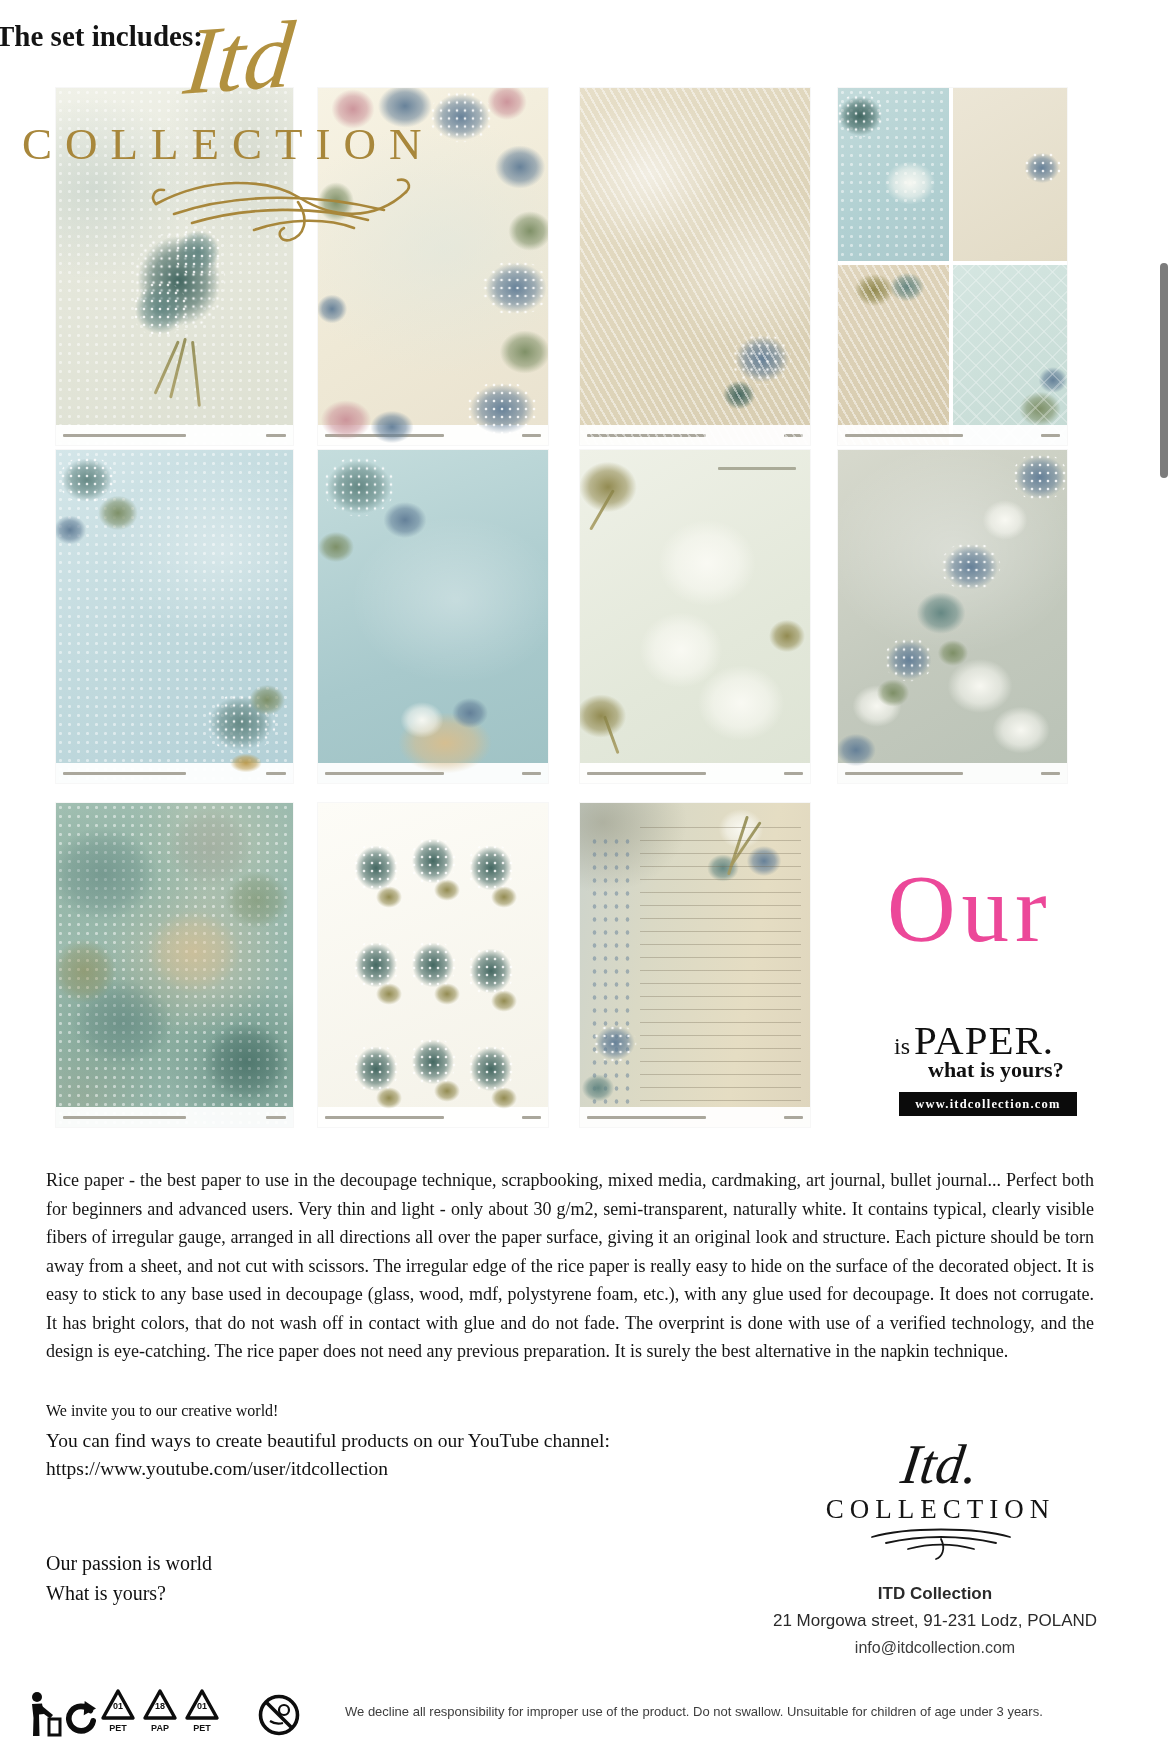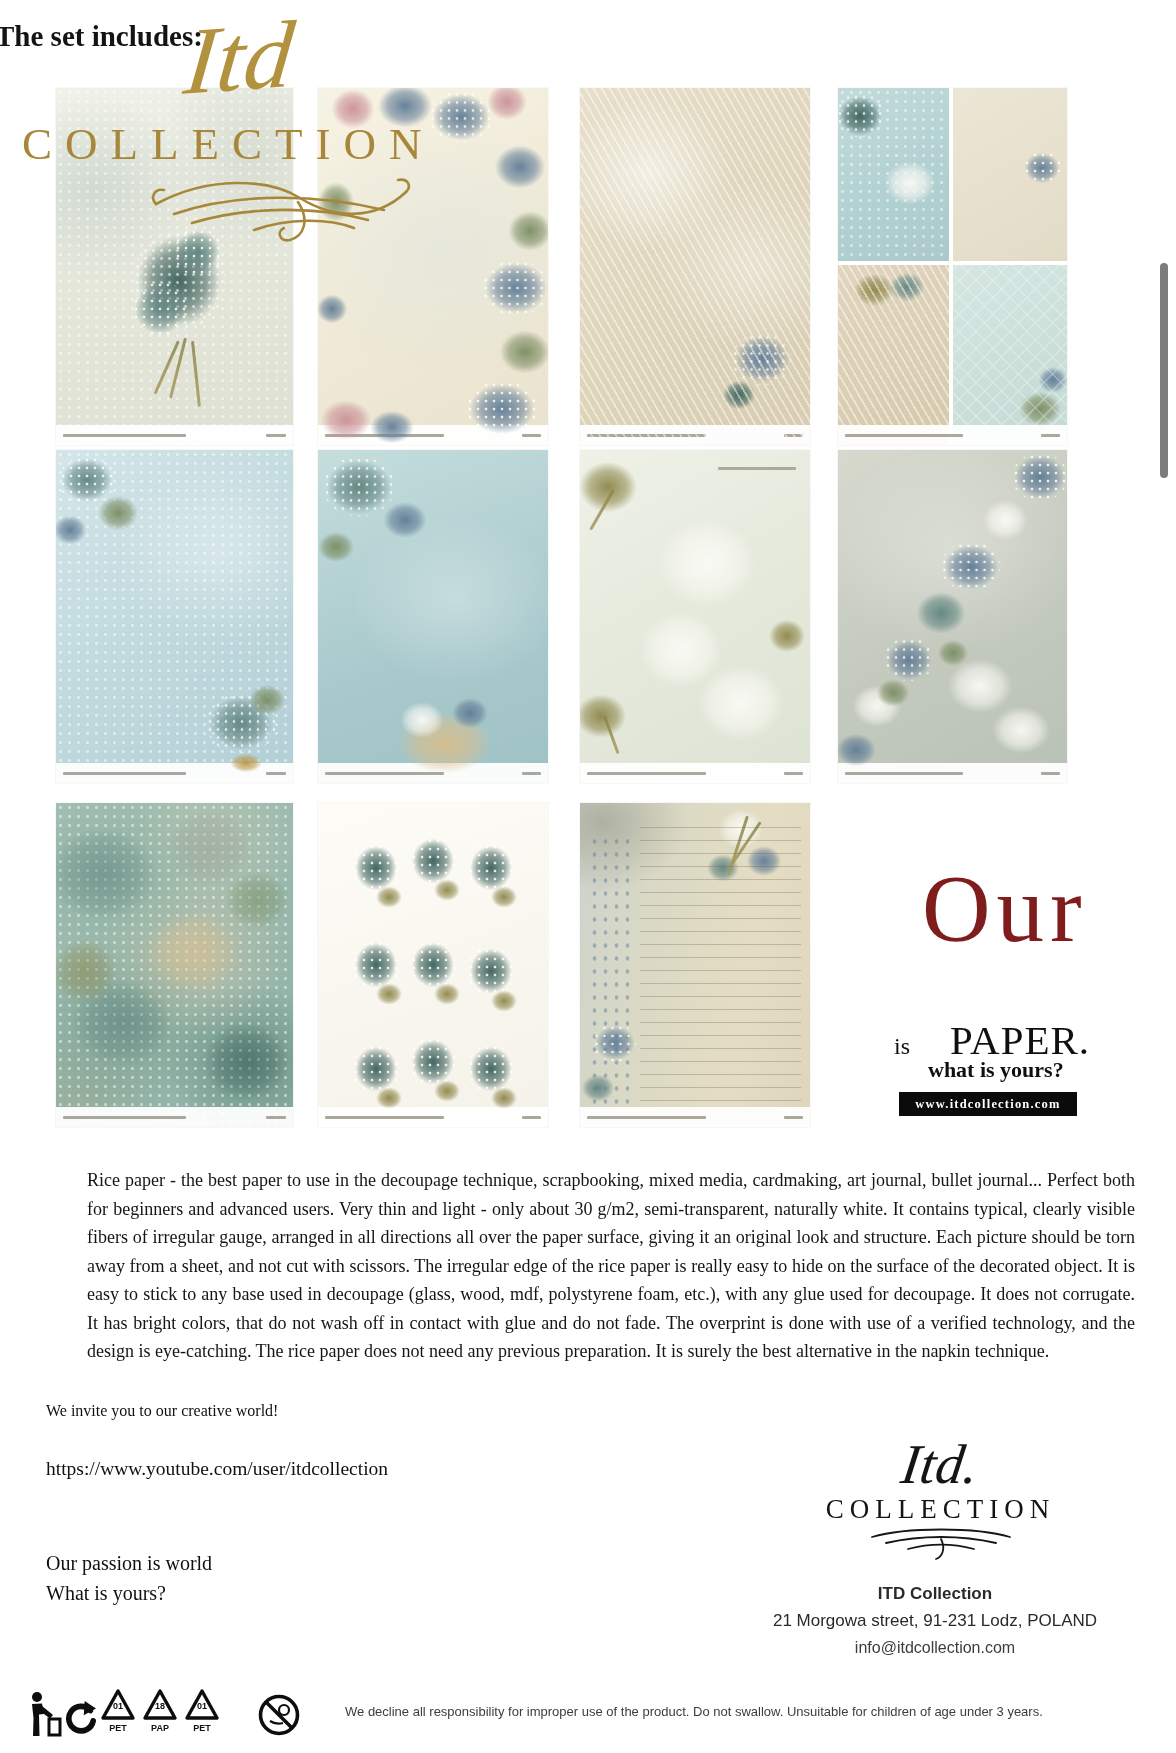--- a/index.html
+++ b/index.html
@@ -84,31 +84,31 @@
   .t33 .leftdots{position:absolute;left:4%;top:10%;width:20%;bottom:6%;opacity:.6;
         background-image:radial-gradient(rgba(96,124,150,.8) 1.5px,transparent 2.2px);background-size:11px 13px;}
 
   .lstrip{position:absolute;left:0;right:0;bottom:0;height:20px;background:rgba(255,255,255,.94);
         display:flex;align-items:center;justify-content:space-between;padding:0 7px;}
   .lstrip u{display:block;height:3px;background:#aaa79c;border-radius:1px;text-decoration:none;}
   .lstrip .m1{width:55%;} .lstrip .m2{width:9%;}
   .toptext{position:absolute;right:6%;top:5%;width:34%;height:3px;background:#9a9a86;opacity:.8;border-radius:1px;}
 
   
-  .p-our{position:absolute;left:922px;top:862px;font-size:95px;line-height:1;color:#7f1d1d;letter-spacing:6px;}
+  .p-our{position:absolute;left:887px;top:862px;font-size:95px;line-height:1;color:#ec4899;letter-spacing:6px;}
   .p-passion{position:absolute;left:896px;top:972px;font-size:53px;line-height:1;color:#101010;letter-spacing:1px;}
   .p-ispaper{position:absolute;left:894px;top:1020px;line-height:1;color:#101010;white-space:nowrap;}
-  .p-ispaper .is{font-size:24px;} .p-ispaper .paper{font-size:41px;letter-spacing:1px;margin-left:36px;}
+  .p-ispaper .is{font-size:24px;} .p-ispaper .paper{font-size:41px;letter-spacing:1px;}
   .p-what{position:absolute;left:928px;top:1057px;font-size:22px;font-weight:bold;color:#101010;}
   .p-bar{position:absolute;left:899px;top:1092px;width:178px;height:24px;background:#0b0b0b;color:#fff;
         display:flex;align-items:center;justify-content:center;font-size:12.5px;font-weight:bold;letter-spacing:1.2px;}
 
   
   .desc{position:absolute;left:46px;top:1148px;width:1048px;font-size:18px;line-height:28.5px;
-        text-align:justify;color:#151515;margin-left:41px;}
+        text-align:justify;color:#151515;}
   .inv1{position:absolute;left:46px;top:1402px;font-size:16px;}
   .inv2{position:absolute;left:46px;top:1430px;font-size:19.5px;}
   .inv3{position:absolute;left:46px;top:1458px;font-size:19.5px;}
 
   
   .logo2{position:absolute;left:818px;top:1436px;width:245px;text-align:center;color:#141414;}
   .logo2 .script2{font-size:56px;font-style:italic;transform:skewX(-8deg);display:inline-block;line-height:1;}
   .logo2 .word2{font-size:27px;letter-spacing:6px;margin-top:2px;}
   .tagl1{position:absolute;left:46px;top:1552px;font-size:20px;}
   .tagl2{position:absolute;left:46px;top:1582px;font-size:20px;}
@@ -327,20 +327,21 @@
   <div class="p-ispaper">
     <span class="is">is</span>
     <span class="paper">PAPER.</span>
   </div>
   <div class="p-what">what is yours?</div>
   <div class="p-bar">www.itdcollection.com</div>
 
   <p class="desc">Rice paper - the best paper to use in the decoupage technique, scrapbooking, mixed media, cardmaking, art journal, bullet journal... Perfect both for beginners and advanced users. Very thin and light - only about 30 g/m2, semi-transparent, naturally white. It contains typical, clearly visible fibers of irregular gauge, arranged in all directions all over the paper surface, giving it an original look  and structure. Each picture should be torn away from a sheet, and not cut with scissors. The irregular edge of the rice paper  is really easy to hide on the surface of the decorated object. It is easy to stick to any base used in decoupage (glass, wood, mdf, polystyrene foam, etc.), with any glue used for decoupage. It does not corrugate. It has bright colors, that do not wash off  in contact with glue and do not fade. The overprint is done with use of a verified technology, and the design is eye-catching. The rice paper does not need any previous preparation. It is surely the best alternative in the napkin technique.</p>
 
   <div class="inv1">We invite you to our creative world!</div>
+  <div class="inv2">You can find ways to create beautiful products on our YouTube channel:</div>
   <div class="inv3">https://www.youtube.com/user/itdcollection</div>
 
   <div class="logo2">
     <div class="script2">Itd.</div>
     <div class="word2">COLLECTION</div>
     <svg width="150" height="36" viewBox="0 0 150 36">
       <g fill="none" stroke="#161616" stroke-width="1.8" stroke-linecap="round">
         <path d="M6 12 C 40 2, 110 2, 144 12"></path>
         <path d="M20 18 C 55 10, 95 10, 130 18"></path>
         <path d="M42 24 C 65 18, 85 18, 108 24"></path>

